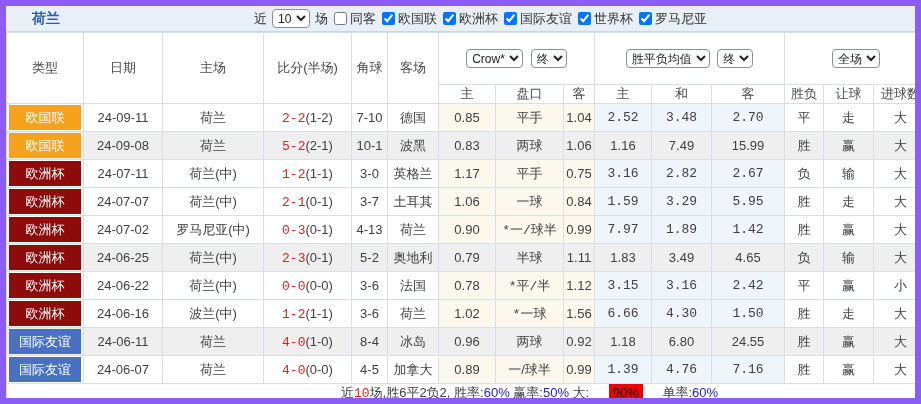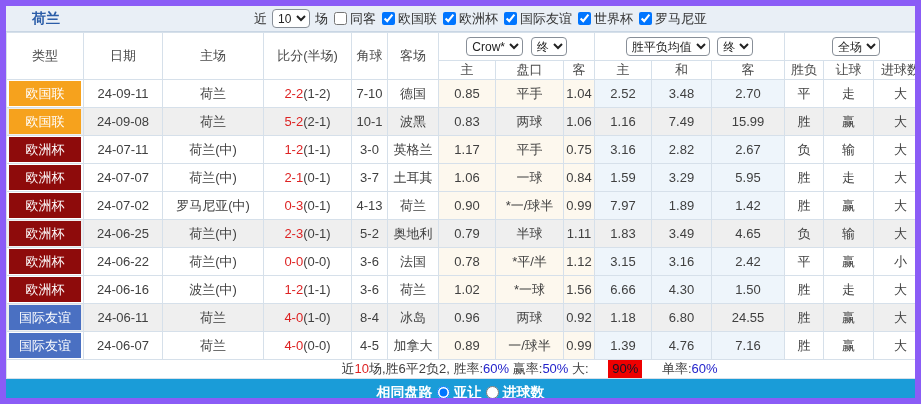--- a/index.html
+++ b/index.html
@@ -25,27 +25,27 @@
     background:#fff;color:#222;padding:0 1px;
   }
   .count-select{margin:0 3px;}
   
   table{width:921px;table-layout:fixed;border-collapse:collapse;}
   th,td{border:1px solid #d6e0ea;text-align:center;overflow:hidden;white-space:nowrap;}
   thead th{font-weight:normal;color:#4a4a4a;font-size:13px;background:#fff;padding:0;}
   .dd-row th{height:22px;}
   .sub-row th{height:19px;}
   .dd-cell{vertical-align:middle;}
-  .dd-cell select{margin:4px 2px;text-align:center;}
+  .dd-cell select{margin:16px 2px;}
   .match td{height:28px;padding:0;font-size:13px;color:#404040;}
   .match.shaded td{background:#efefef !important;}
   .match:not(.shaded) .tint-cream{background:#fdf8ee;}
-  .match:not(.shaded) .tint-blue{background:#eef5fb;}
+  .match:not(.shaded) .tint-blue{background:#eef5fb;font-family:Liberation Mono, monospace;}
   .c-dark{color:#404040;}
-  .c-red{color:#dd2222;}
+  .c-red{color:#dd2222;font-family:Liberation Mono, monospace;}
   .c-blue{color:#2323cb;}
   .c-green{color:#1f9a1f;}
   .c-steel{color:#4076a8;}
   .badge{display:block;margin:1px 2px;height:25px;line-height:25px;color:#ffffff;font-size:13px;}
   .bg-orange{background:#f6a21d;}
   .bg-darkred{background:#8e0b0b;}
   .bg-blue{background:#4a70c2;}
   .summary-row td{height:17px;font-size:13px;padding:0 0 0 125px;background:#fff;}
   .summary-row span{white-space:pre;}
   .badge-red{background:#ee0000;color:#0f172a;padding:16px 4px;margin:0 16px;}

